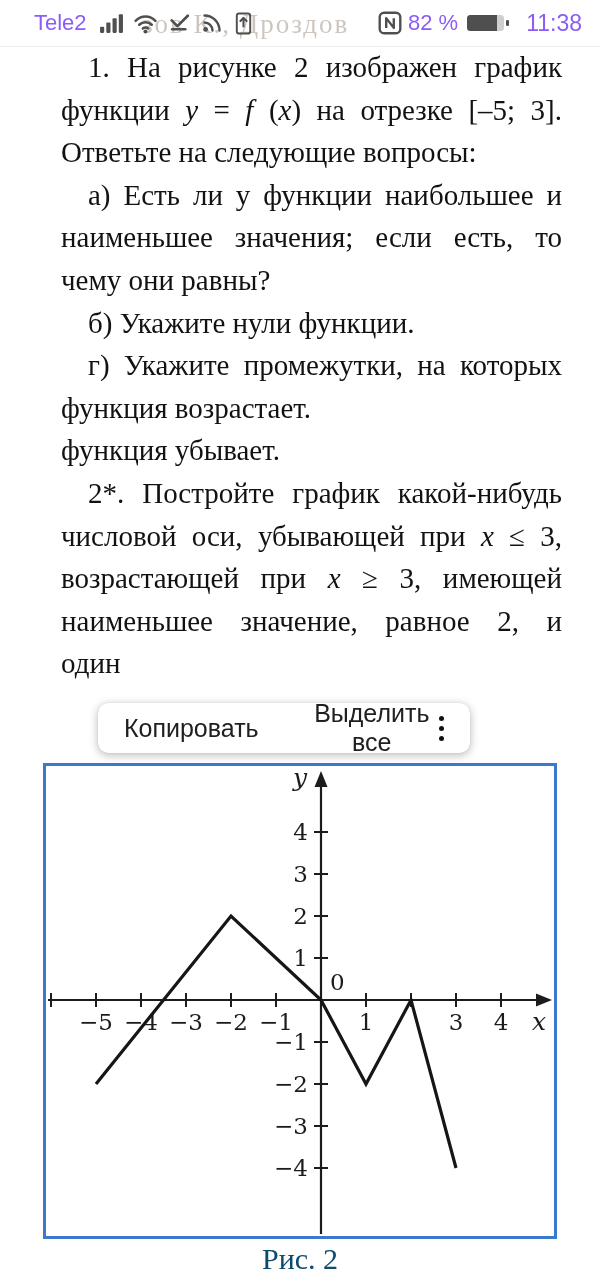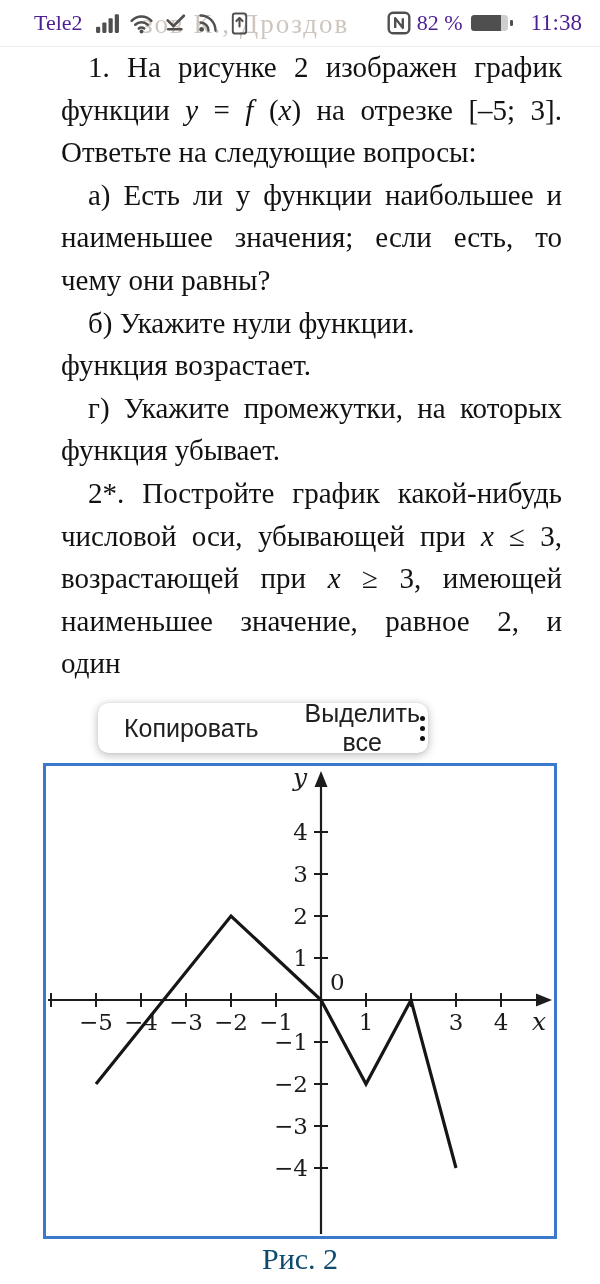--- a/index.html
+++ b/index.html
@@ -1,39 +1,39 @@
 <!DOCTYPE html>
 <html><head>
 <meta charset="utf-8">
 <style>
   html,body{margin:0;padding:0;background:#fff;}
   #canvas{position:relative;width:600px;height:1284px;background:#ffffff;overflow:hidden;
           font-family:"Liberation Serif", serif;color:#111;}
   
   .statusbar{position:absolute;top:0;left:0;right:0;height:46px;display:flex;align-items:center;
              padding:0 18px 0 34px;box-sizing:border-box;background:transparent;
-             font-family:Liberation Serif, serif;color:#4c1d95;}
+             font-family:Liberation Sans, sans-serif;color:#8b5cf6;}
   .sb-divider{position:absolute;top:46px;left:0;right:0;height:1px;background:#ededed;}
   .ghost-header{position:absolute;top:9px;left:142px;font-family:"Liberation Serif", serif;
                 font-size:27px;color:rgba(176,163,150,0.62);letter-spacing:2px;white-space:nowrap;z-index:0;}
   .statusbar > *{position:relative;z-index:1;}
   .carrier{font-size:22px;margin-right:12px;}
   .sb-icon{margin-right:8px;flex:0 0 auto;}
   .sb-spacer{flex:1;}
   .sb-pct{font-size:22px;margin:0 8px 0 3px;}
   .sb-time{font-size:23px;margin-left:8px;}
   
   .doc{position:absolute;top:46px;left:38px;width:524px;line-height:42.6px;font-size:29px;
        color:#121212;z-index:1;}
   .line{white-space:normal;margin-left:23px;}
   .jl{text-align:justify;text-align-last:justify;}
   .ind{text-indent:27px;}
   .it{font-style:italic;}
   
-  .popup{position:absolute;left:98px;top:703px;width:330px;height:50px;background:#ffffff;
+  .popup{position:absolute;left:98px;top:703px;width:372px;height:50px;background:#ffffff;
          border-radius:10px;box-shadow:0 2px 10px rgba(0,0,0,0.28), 0 0 1px rgba(0,0,0,0.2);
          display:flex;align-items:center;z-index:6;font-family:"Liberation Sans", sans-serif;}
   .popup button{background:none;border:none;font-family:"Liberation Sans", sans-serif;
                 font-size:25px;font-weight:500;color:#202020;padding:0;cursor:pointer;}
   .btn-copy{margin-left:26px;}
   .btn-selall{margin-left:46px;}
   .kebab{margin-left:auto;margin-right:26px;display:flex;flex-direction:column;gap:5px;cursor:pointer;}
   .kebab i{width:5px;height:5px;border-radius:50%;background:#111;display:block;}
   
   .figure{position:absolute;left:43px;top:763px;width:508px;height:470px;border:3px solid #3b79cc;
@@ -101,22 +101,22 @@
   <div class="sb-divider"></div>
 
   <div class="doc" id="doc">
       <div class="line jl ind"><span>1. На рисунке 2 изображен график</span></div>
       <div class="line jl"><span>функции </span><span class="it">y</span><span> = </span><span class="it">f</span><span> (</span><span class="it">x</span><span>) на отрезке [–5; 3].</span></div>
       <div class="line"><span>Ответьте на следующие  вопросы:</span></div>
       <div class="line jl ind"><span>а) Есть ли у функции наибольшее и</span></div>
       <div class="line jl"><span>наименьшее значения; если есть, то</span></div>
       <div class="line"><span>чему они равны?</span></div>
       <div class="line ind"><span>б) Укажите нули функции.</span></div>
+      <div class="line jl ind"><span>г) Укажите промежутки, на которых</span></div>
       <div class="line"><span>функция возрастает.</span></div>
-      <div class="line jl ind"><span>г) Укажите промежутки, на которых</span></div>
       <div class="line"><span>функция убывает.</span></div>
       <div class="line jl ind"><span>2*. Постройте график какой-нибудь</span></div>
       <div class="line jl"><span>числовой оси, убывающей при </span><span class="it">x</span><span> ≤ 3,</span></div>
       <div class="line jl"><span>возрастающей при </span><span class="it">x</span><span> ≥ 3, имеющей</span></div>
       <div class="line jl"><span>наименьшее значение, равное 2, и</span></div>
       <div class="line"><span>один</span></div>
     </div>
 
   <div class="popup">
     <button class="btn-copy">Копировать</button>

